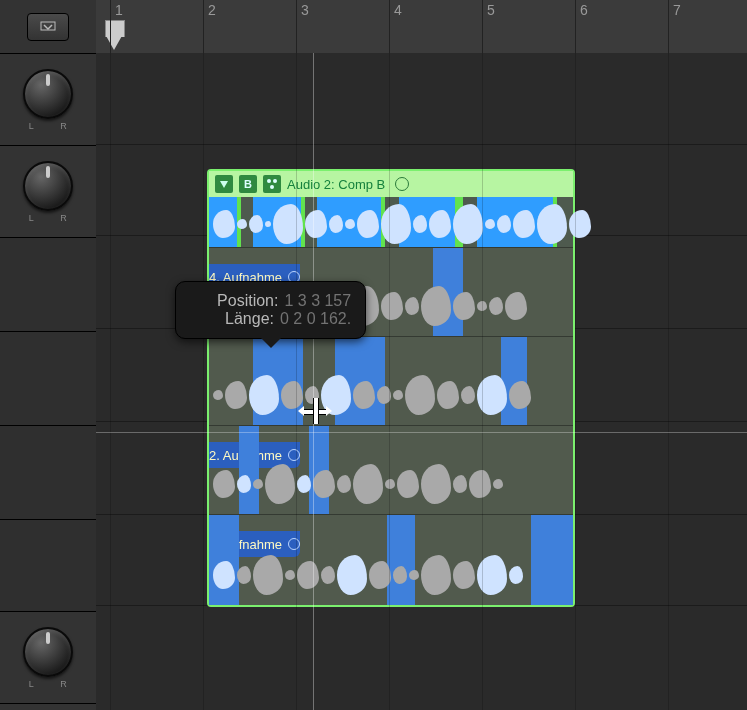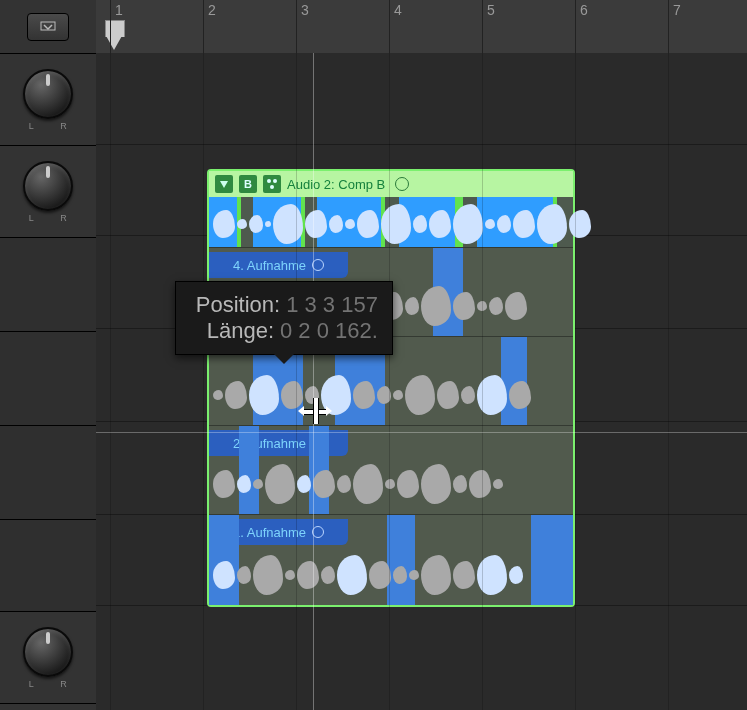--- a/index.html
+++ b/index.html
@@ -40,21 +40,21 @@
 .region-header{height:26px;background:#b7f5a2;display:flex;align-items:center;gap:6px;padding:0 6px;color:#2a5a2a;font-weight:500}
 .hdr-btn{width:18px;height:18px;background:#2f8a40;border-radius:2px;display:flex;align-items:center;justify-content:center;color:#cfe}
 .hdr-btn.tri{background:#2f8a40}
 .hdr-btn svg{display:block}
 .loop-circ{width:12px;height:12px;border:1.5px solid #2a7a3a;border-radius:50%;margin-left:4px}
 
 
 .comp-lane{height:50px;position:relative;background:#4e5a4e}
 .lane{height:88px;border-top:1px solid rgba(0,0,0,.35);position:relative}
 .lane.last{height:90px}
-.lane-title{position:absolute;left:0;top:4px;height:22px;background:#2b5fbf;color:#7dd3fc;font-size:13px;padding:2px 24px;display:flex;align-items:center;gap:6px;border-bottom-right-radius:6px}
+.lane-title{position:absolute;left:0;top:16px;height:22px;background:#2b5fbf;color:#fef9c3;font-size:13px;padding:2px 0;display:flex;align-items:center;gap:6px;border-bottom-right-radius:6px}
 .lane-title .circ{width:10px;height:10px;border:1.5px solid #b8d4ff;border-radius:50%}
 
 
 .wave{position:absolute;left:0;right:0;bottom:4px;height:52px;display:flex;align-items:center;padding:0 4px;gap:2px}
 .wave.tall{height:42px;bottom:2px}
 .wave .blob{flex:0 0 auto;border-radius:60% 40% 55% 45%/50% 60% 40% 50%}
 .blob.g{background:#a9a9a9}
 .blob.b{background:#cfe3ff}
 .wave .s1{width:10px;height:10px}
 .wave .s2{width:22px;height:28px}
@@ -62,21 +62,21 @@
 .wave .s4{width:6px;height:6px}
 .wave .s5{width:30px;height:40px}
 
 .sel{position:absolute;top:0;bottom:0;background:#3f80db}
 .sel.bright{background:#2f9dff}
 
 
 .split{position:absolute;top:0;bottom:0;width:4px;background:#62e24e}
 
 
-.tooltip{position:absolute;background:#1a1a1a;border:1px solid #000;border-radius:0;padding:10px 14px;color:#ccc;font-size:22px;white-space:nowrap;box-shadow:0 3px 8px rgba(0,0,0,.6)}
+.tooltip{position:absolute;background:#1a1a1a;border:1px solid #000;border-radius:10px;padding:10px 14px;color:#ccc;font-size:16px;white-space:nowrap;box-shadow:0 3px 8px rgba(0,0,0,.6)}
 .tooltip .row{display:flex;gap:6px;justify-content:flex-end}
 .tooltip .lbl{color:#b8b8b8;text-align:right;min-width:84px}
 .tooltip .val{color:#737373;font-variant-numeric:tabular-nums}
 .tooltip .arrow{position:absolute;bottom:-10px;left:50%;transform:translateX(-50%);width:0;height:0;border-left:10px solid transparent;border-right:10px solid transparent;border-top:10px solid #1a1a1a}
 
 
 .drag-cursor{position:absolute;width:26px;height:26px;pointer-events:none}
 .drag-cursor::before,.drag-cursor::after{content:"";position:absolute;background:#fff}
 .drag-cursor::before{left:0;right:0;top:11px;height:4px;border-top:1px solid #000;border-bottom:1px solid #000}
 .drag-cursor::after{top:0;bottom:0;left:11px;width:4px;border-left:1px solid #000;border-right:1px solid #000}

